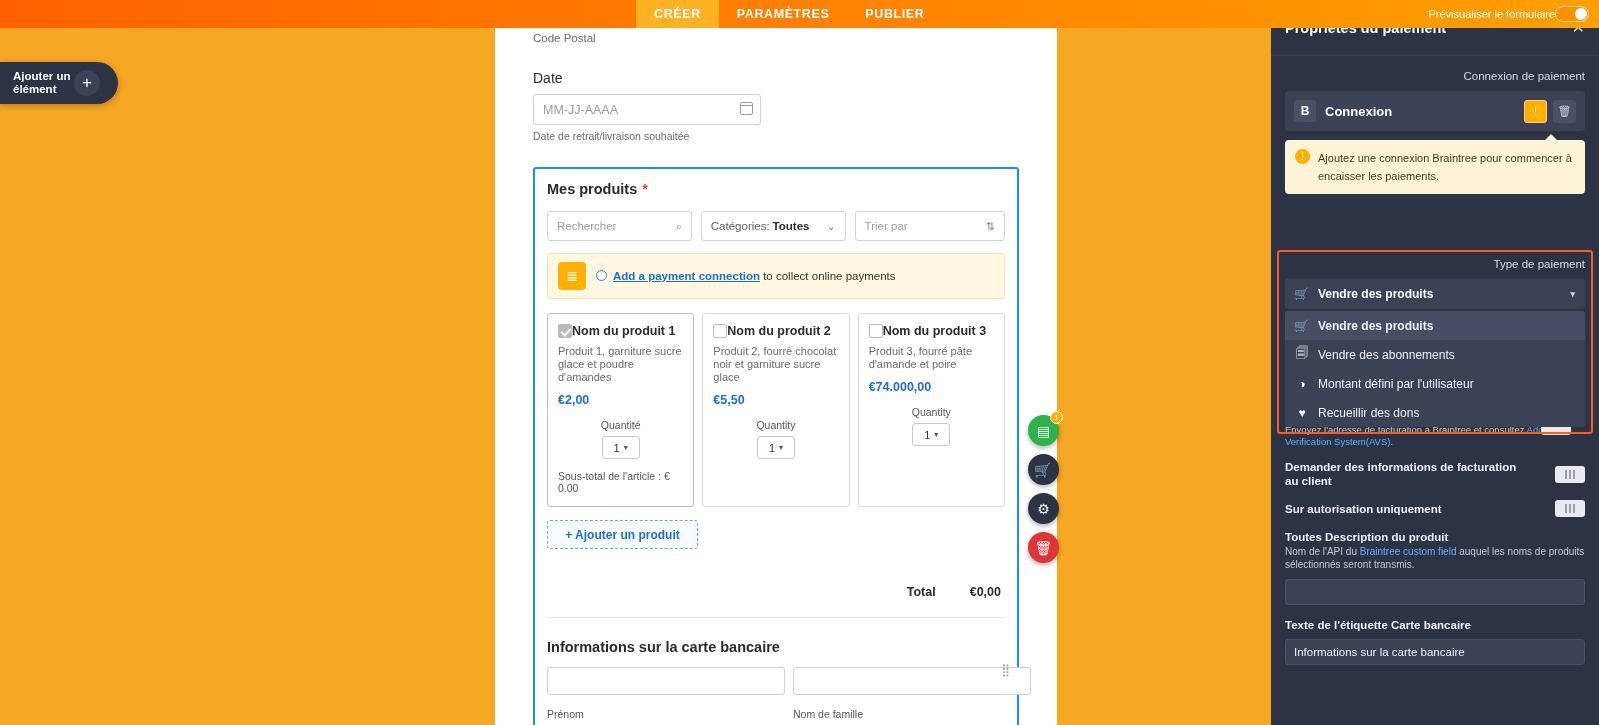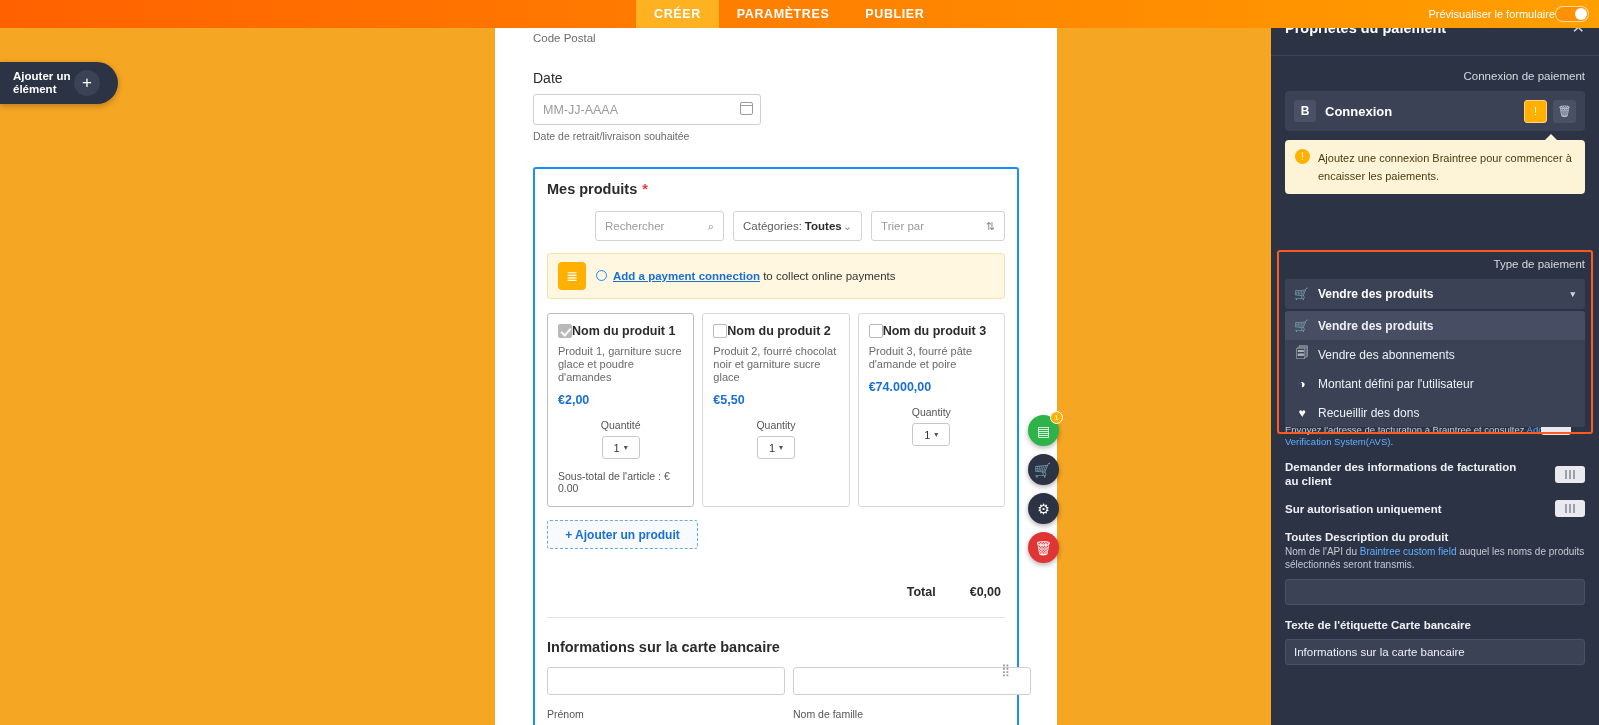--- a/index.html
+++ b/index.html
@@ -85,21 +85,21 @@
     padding:12px 12px 0 12px; position:relative; background:#fff;
   }
   .prod-title { font-size:14.5px; font-weight:bold; color:#2b2b2b; }
   .prod-title .req { color:#e23b3b; margin-left:5px; }
   .filters { display:flex; gap:9px; margin-top:14px; }
   .filt {
     height:30px; border:1px solid #d2d2d2; border-radius:3px; background:#fff;
     display:flex; align-items:center; padding:0 9px; font-size:11.5px; color:#9b9b9b;
     position:relative;
   }
-  .filt.search { width:153px;margin-left:48px; }
+  .filt.search { width:153px; }
   .filt.cats { width:153px; color:#5d5d5d; }
   .filt.sort { width:159px; }
   .filt .right-ic { margin-left:auto; color:#8a8a8a; font-size:11px; }
   .filt b { font-weight:bold; color:#2b2b2b; margin-left:3px;}
 
   .notice {
     margin-top:12px; background:#fff7e0; border:1px solid #f2e3b0; border-radius:3px;
     height:46px; display:flex; align-items:center; padding:0 10px; gap:10px;
   }
   .notice .sq {

